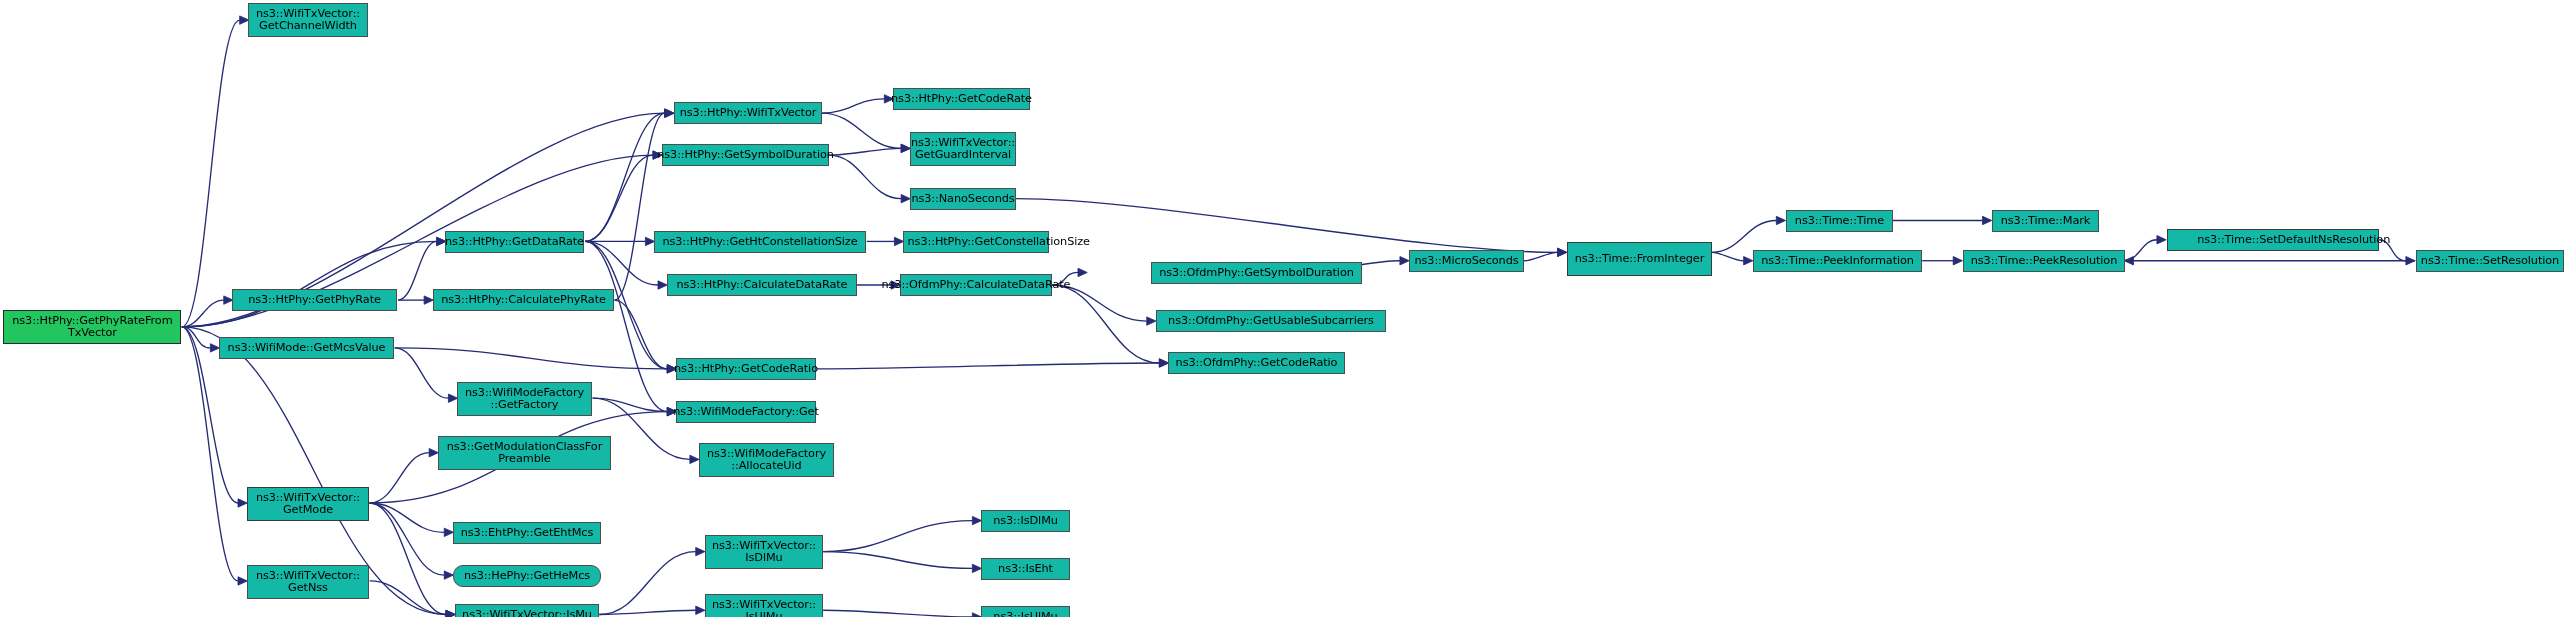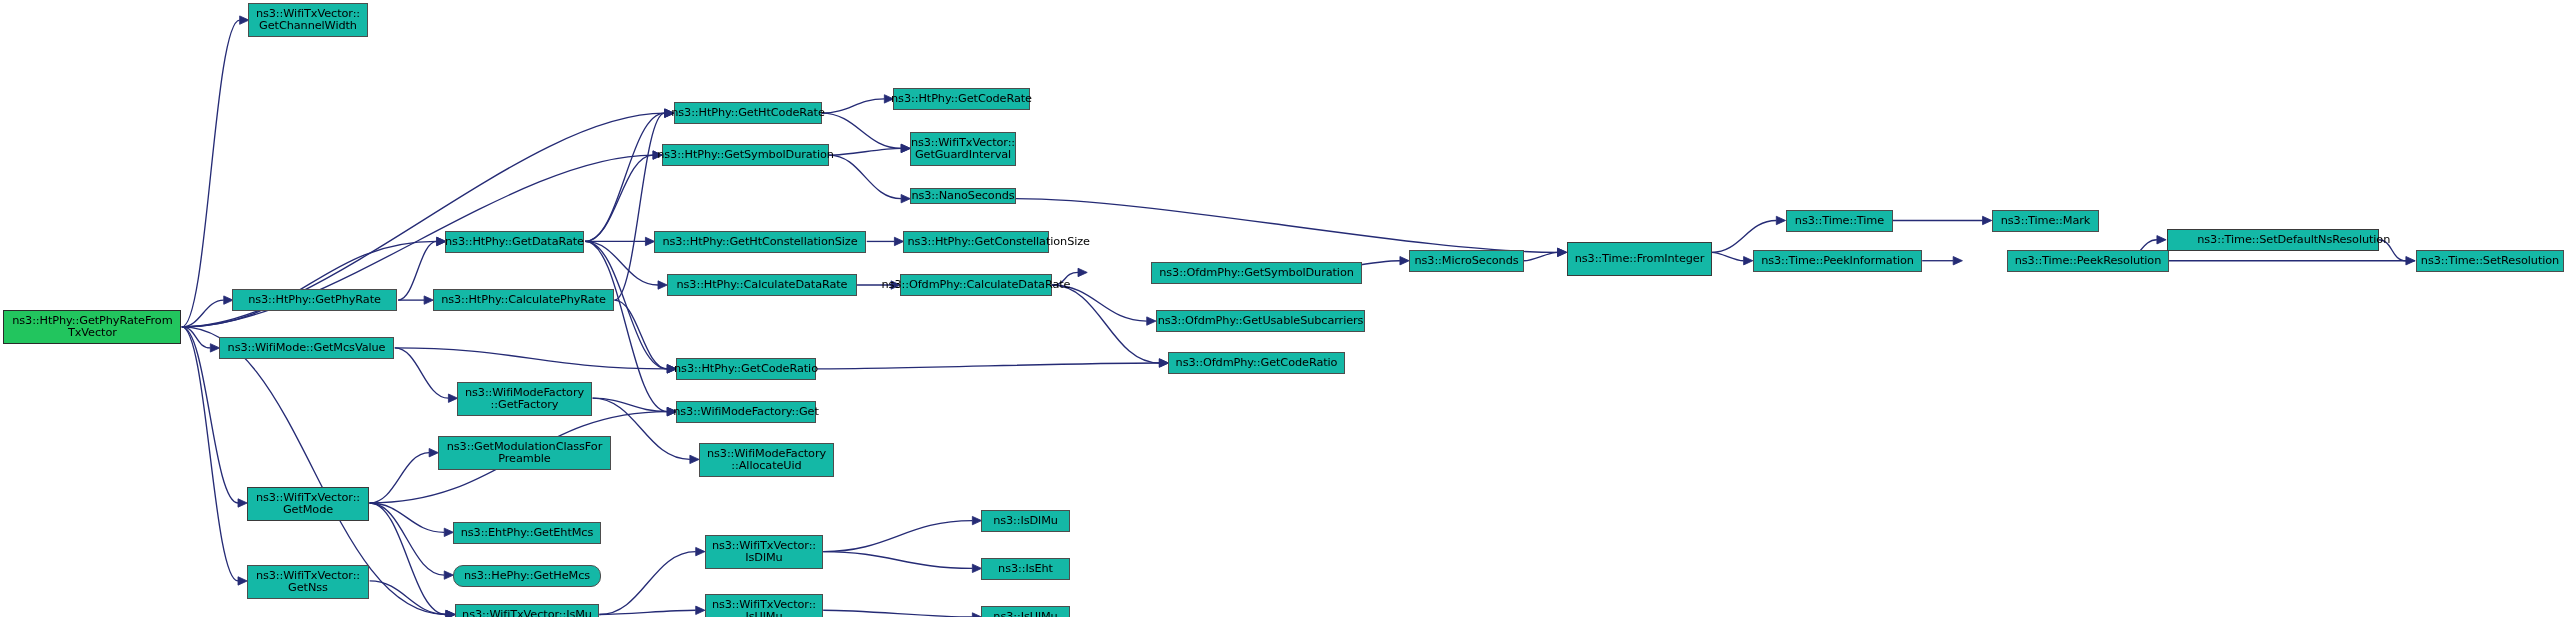--- a/index.html
+++ b/index.html
@@ -169,47 +169,47 @@
 GetNss</span></div>
       <div class="node" style="left: 433px; top: 289px; width: 181px; height: 22px;"><span>ns3::HtPhy::CalculatePhyRate</span></div>
       <div class="node" style="left: 445px; top: 231px; width: 139px; height: 22px;"><span>ns3::HtPhy::GetDataRate</span></div>
       <div class="node" style="left: 457px; top: 382px; width: 135px; height: 34px;"><span>ns3::WifiModeFactory
 ::GetFactory</span></div>
       <div class="node" style="left: 438px; top: 436px; width: 173px; height: 34px;"><span>ns3::GetModulationClassFor
 Preamble</span></div>
       <div class="node" style="left: 453px; top: 522px; width: 148px; height: 22px;"><span>ns3::EhtPhy::GetEhtMcs</span></div>
       <div class="node" style="left: 453px; top: 565px; width: 148px; height: 22px; border-radius: 10px;"><span>ns3::HePhy::GetHeMcs</span></div>
       <div class="node" style="left: 455px; top: 604px; width: 144px; height: 22px;"><span>ns3::WifiTxVector::IsMu</span></div>
-      <div class="node" style="left: 674px; top: 102px; width: 148px; height: 22px;"><span>ns3::HtPhy::GetHtCodeRate</span></div>
+      <div class="node" style="left: 674px; top: 102px; width: 148px; height: 22px;"><span>ns3::HtPhy::WifiTxVector</span></div>
       <div class="node" style="left: 662px; top: 144px; width: 167px; height: 22px;"><span>ns3::HtPhy::GetSymbolDuration</span></div>
       <div class="node" style="left: 654px; top: 231px; width: 212px; height: 22px;"><span>ns3::HtPhy::GetHtConstellationSize</span></div>
       <div class="node" style="left: 667px; top: 274px; width: 190px; height: 22px;"><span>ns3::HtPhy::CalculateDataRate</span></div>
       <div class="node" style="left: 676px; top: 358px; width: 140px; height: 22px;"><span>ns3::HtPhy::GetCodeRatio</span></div>
       <div class="node" style="left: 676px; top: 401px; width: 140px; height: 22px;"><span>ns3::WifiModeFactory::Get</span></div>
       <div class="node" style="left: 699px; top: 443px; width: 135px; height: 34px;"><span>ns3::WifiModeFactory
 ::AllocateUid</span></div>
       <div class="node" style="left: 705px; top: 535px; width: 118px; height: 34px;"><span>ns3::WifiTxVector::
 IsDlMu</span></div>
       <div class="node" style="left: 705px; top: 594px; width: 118px; height: 34px;"><span>ns3::WifiTxVector::
 IsUlMu</span></div>
       <div class="node" style="left: 893px; top: 88px; width: 137px; height: 22px;"><span>ns3::HtPhy::GetCodeRate</span></div>
       <div class="node" style="left: 910px; top: 132px; width: 106px; height: 34px;"><span>ns3::WifiTxVector::
 GetGuardInterval</span></div>
-      <div class="node" style="left: 910px; top: 188px; width: 106px; height: 16px;"><span>ns3::NanoSeconds</span></div>
+      <div class="node" style="left: 910px; top: 188px; width: 106px; height: 22px;"><span>ns3::NanoSeconds</span></div>
       <div class="node" style="left: 903px; top: 231px; width: 146px; height: 22px; padding-left: 48px;"><span>ns3::HtPhy::GetConstellationSize</span></div>
       <div class="node" style="left: 900px; top: 274px; width: 152px; height: 22px; align-items: center;"><span>ns3::OfdmPhy::CalculateDataRate</span></div>
       <div class="node" style="left: 981px; top: 510px; width: 89px; height: 22px;"><span>ns3::IsDlMu</span></div>
       <div class="node" style="left: 981px; top: 558px; width: 89px; height: 22px;"><span>ns3::IsEht</span></div>
       <div class="node" style="left: 981px; top: 606px; width: 89px; height: 22px;"><span>ns3::IsUlMu</span></div>
       <div class="node" style="left: 1151px; top: 262px; width: 211px; height: 22px;"><span>ns3::OfdmPhy::GetSymbolDuration</span></div>
-      <div class="node" style="left: 1156px; top: 310px; width: 209px; height: 22px;"><span>ns3::OfdmPhy::GetUsableSubcarriers</span></div>
+      <div class="node" style="left: 1156px; top: 310px; width: 230px; height: 22px;"><span>ns3::OfdmPhy::GetUsableSubcarriers</span></div>
       <div class="node" style="left: 1168px; top: 352px; width: 177px; height: 22px;"><span>ns3::OfdmPhy::GetCodeRatio</span></div>
       <div class="node" style="left: 1409px; top: 250px; width: 115px; height: 22px;"><span>ns3::MicroSeconds</span></div>
       <div class="node thick" style="left: 1567px; top: 242px; width: 145px; height: 34px;"><span>ns3::Time::FromInteger</span></div>
       <div class="node" style="left: 1786px; top: 210px; width: 107px; height: 22px;"><span>ns3::Time::Time</span></div>
       <div class="node" style="left: 1753px; top: 250px; width: 169px; height: 22px;"><span>ns3::Time::PeekInformation</span></div>
       <div class="node" style="left: 1992px; top: 210px; width: 107px; height: 22px;"><span>ns3::Time::Mark</span></div>
-      <div class="node" style="left: 1963px; top: 250px; width: 162px; height: 22px; margin-left: 44px;"><span>ns3::Time::PeekResolution</span></div>
+      <div class="node" style="left: 1963px; top: 250px; width: 162px; height: 22px;"><span>ns3::Time::PeekResolution</span></div>
       <div class="node thick" style="left: 2167px; top: 229px; width: 212px; height: 22px; padding-left: 44px;"><span>ns3::Time::SetDefaultNsResolution</span></div>
       <div class="node" style="left: 2416px; top: 250px; width: 148px; height: 22px;"><span>ns3::Time::SetResolution</span></div>
     </div>
 </div>
 
 
 </body></html>

